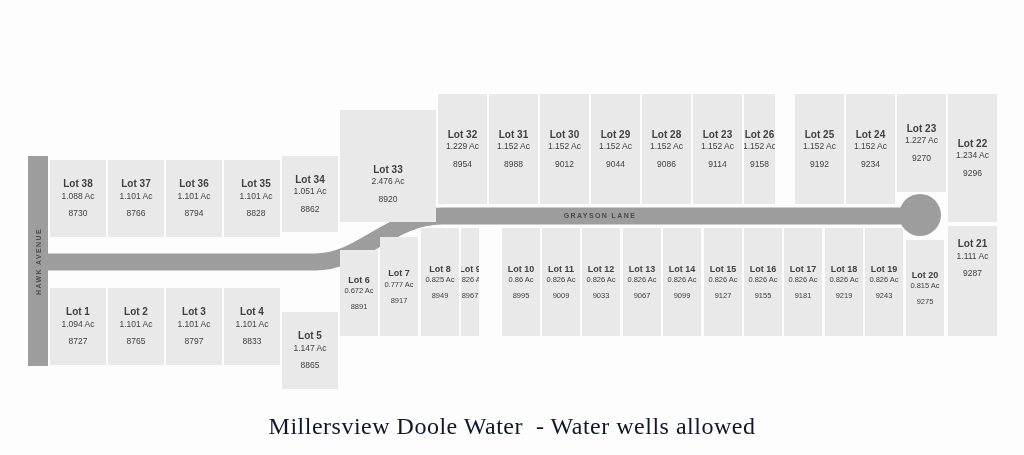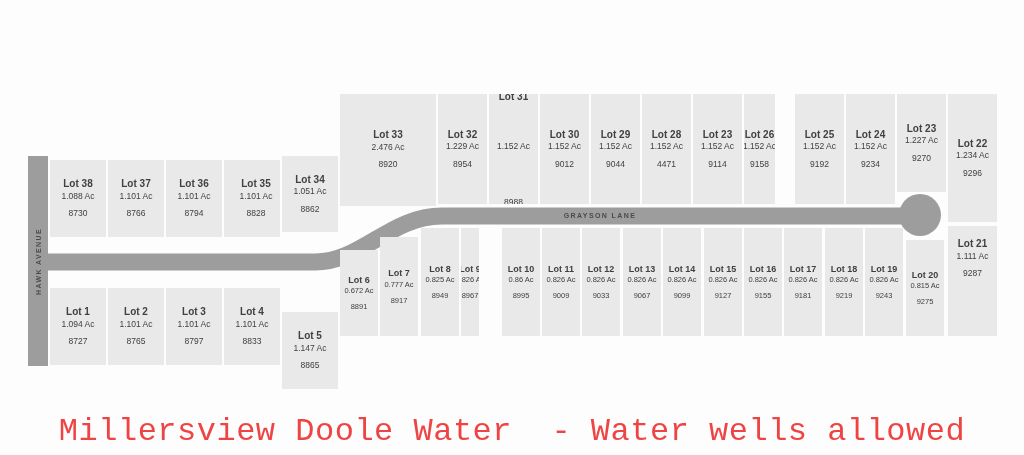--- a/index.html
+++ b/index.html
@@ -14,31 +14,31 @@
   .lot{
     position:absolute;background:#e9e9e9;
     display:flex;flex-direction:column;align-items:center;justify-content:center;
     text-align:center;color:#414141;box-sizing:border-box;overflow:hidden;
   }
   .lot-name{font-weight:bold;font-size:10px;line-height:1.25;white-space:nowrap;}
   .lot-ac{font-size:8.5px;line-height:1.35;white-space:nowrap;}
   .lot-num{font-size:8.5px;line-height:1.2;margin-top:6px;white-space:nowrap;}
   .lot.narrow .lot-name{font-size:9px;}
   .lot.narrow .lot-ac,.lot.narrow .lot-num{font-size:7.5px;}
-  .lot.va-end{padding-bottom:1px;}
+  .lot.va-end{justify-content:flex-end;padding-bottom:18px;margin-top:16px;}
   .lot.va-start{justify-content:flex-start;padding-top:12px;}
   .road-label{
     position:absolute;font-size:7px;letter-spacing:1.4px;color:#4a4a4a;
     text-align:center;font-weight:bold;line-height:1;
   }
   .grayson{left:520px;top:212px;width:160px;}
   .hawk{left:-22px;top:258px;width:120px;transform:rotate(-90deg);}
   .title{
     position:absolute;left:0;right:0;top:413px;text-align:center;
-    font-family:Liberation Mono, monospace;font-size:32px;color:#ef4444;
+    font-family:Liberation Serif, serif;font-size:24px;color:#0f172a;
     letter-spacing:0.5px;white-space:pre;
   }
 </style>
 </head>
 <body>
 
 <div class="map">
 
   <svg class="roads" width="1024" height="455" viewBox="0 0 1024 455">
     <rect x="28" y="156" width="20" height="210" fill="#9d9d9d"></rect>
@@ -178,33 +178,33 @@
         <div class="lot-num">9158</div>
       </div>
       <div class="lot" style="left: 693px; top: 94px; width: 49px; height: 110px;">
         <div class="lot-name">Lot 23</div>
         <div class="lot-ac">1.152 Ac</div>
         <div class="lot-num">9114</div>
       </div>
       <div class="lot" style="left: 642px; top: 94px; width: 49px; height: 110px;">
         <div class="lot-name">Lot 28</div>
         <div class="lot-ac">1.152 Ac</div>
-        <div class="lot-num">4471</div>
+        <div class="lot-num">9086</div>
       </div>
       <div class="lot" style="left: 591px; top: 94px; width: 49px; height: 110px;">
         <div class="lot-name">Lot 29</div>
         <div class="lot-ac">1.152 Ac</div>
         <div class="lot-num">9044</div>
       </div>
       <div class="lot" style="left: 540px; top: 94px; width: 49px; height: 110px;">
         <div class="lot-name">Lot 30</div>
         <div class="lot-ac">1.152 Ac</div>
         <div class="lot-num">9012</div>
       </div>
-      <div class="lot" style="left: 489px; top: 94px; width: 49px; height: 110px; gap: 38px;">
+      <div class="lot" style="left: 489px; top: 94px; width: 49px; height: 110px;">
         <div class="lot-name">Lot 31</div>
         <div class="lot-ac">1.152 Ac</div>
         <div class="lot-num">8988</div>
       </div>
       <div class="lot" style="left: 438px; top: 94px; width: 49px; height: 110px;">
         <div class="lot-name">Lot 32</div>
         <div class="lot-ac">1.229 Ac</div>
         <div class="lot-num">8954</div>
       </div>
       <div class="lot va-end" style="left: 340px; top: 94px; width: 96px; height: 112px;">

